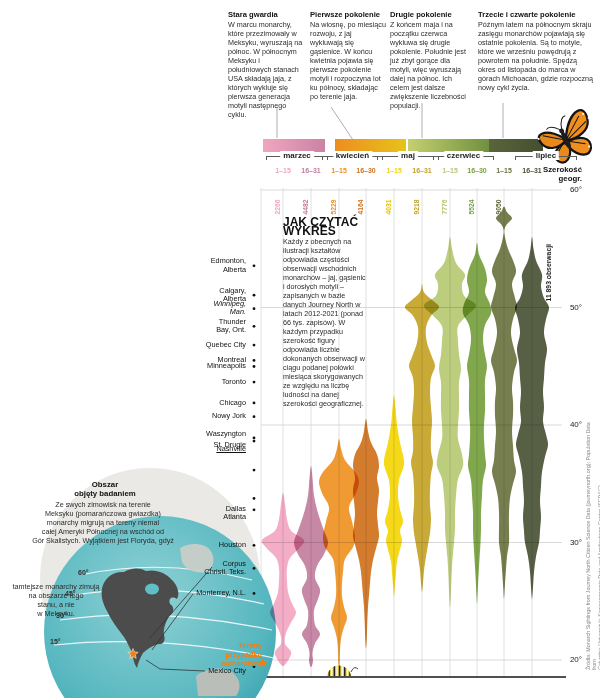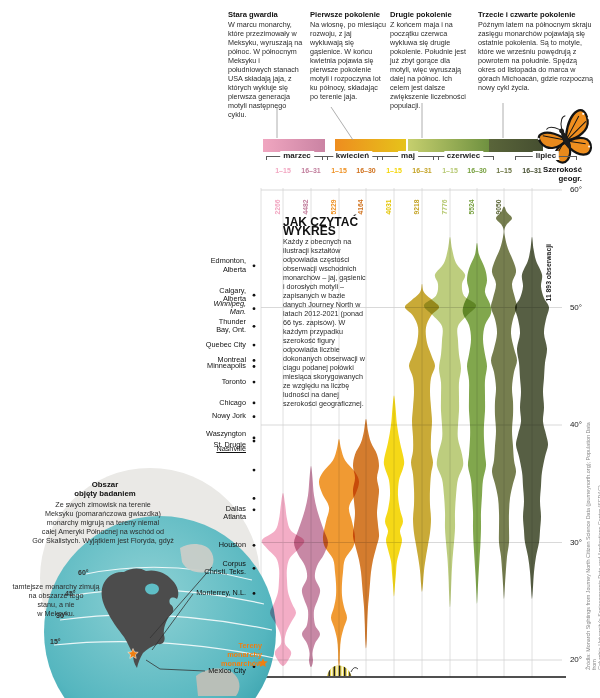--- a/index.html
+++ b/index.html
@@ -217,21 +217,21 @@
 Meksyku (pomarańczowa gwiazdka)
 monarchy migrują na tereny niemal
 całej Ameryki Północnej na wschód od
 Gór Skalistych. Wyjątkiem jest Floryda, gdyż</div>
     <div class="txt globebody2">tamtejsze monarchy zimują
 na obszarze tego
 stanu, a nie
 w Meksyku.</div>
 
     <div class="txt winter" style="color: rgb(239, 127, 18);">Tereny
-monarchy
+przypadku
 monarchów</div>
     <div class="txt source">Źródła: Monarch Sightings from Journey North Citizen Science Data (journeynorth.org); Population Data from
 Columbia University's Socioeconomic Data and Applications Center (SEDAC)</div>
   <div class="mgroup" style="left: 266px; width: 62px;">
         <span>marzec</span>
       </div>
       <div class="mgroup" style="left: 322px; width: 61px;">
         <span>kwiecień</span>
       </div>
       <div class="mgroup" style="left: 377px; width: 62px;">

